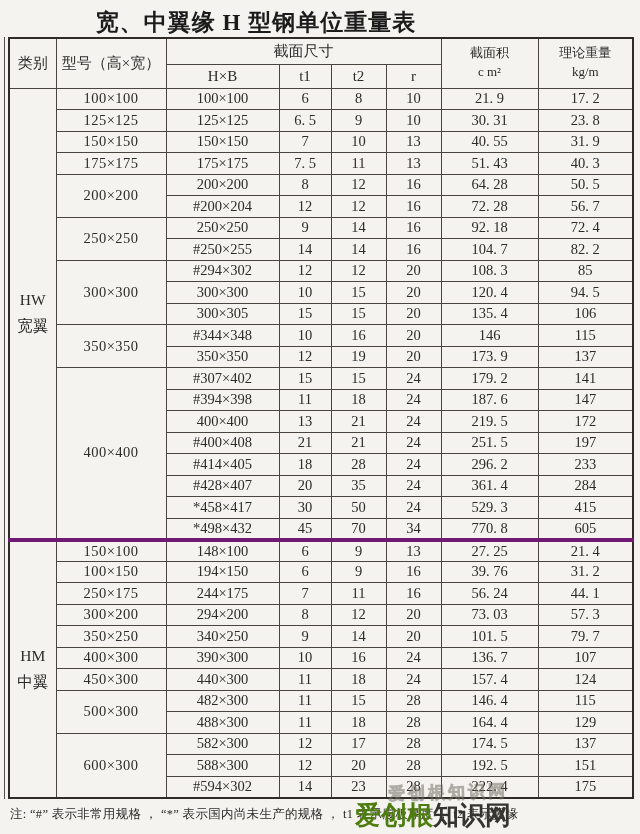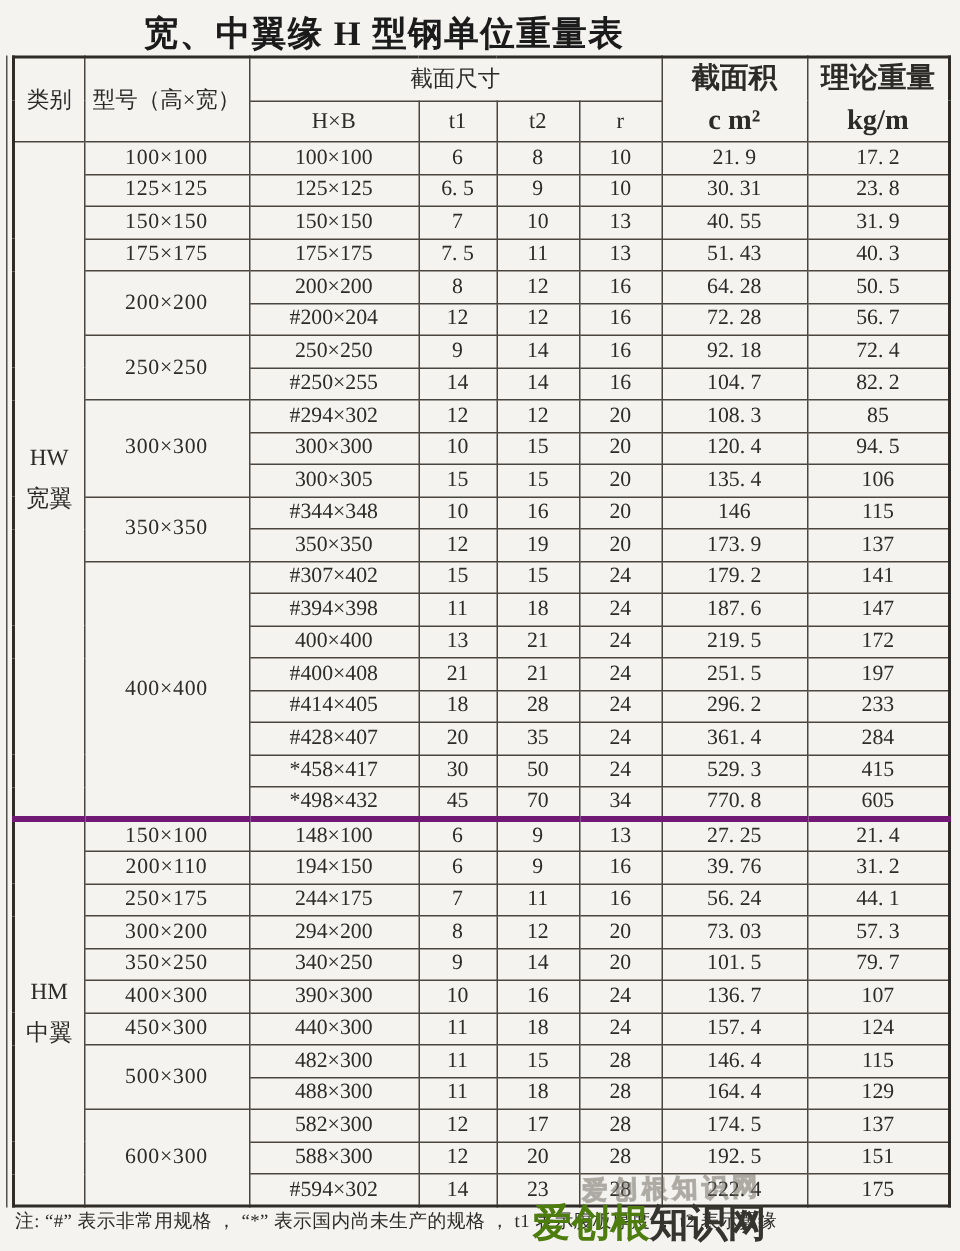--- a/index.html
+++ b/index.html
@@ -41,21 +41,21 @@
     font-weight: normal;
     color: #2d2b28;
     overflow: hidden;
     white-space: nowrap;
   }
   table { border: 2px solid #2f2c27; }
 
   thead th { font-size: 15px; }
   thead tr.h1 th { height: 26px; }
   thead tr.h2 th { height: 24px; }
-  th.two-line { line-height: 1.45; font-size: 19px; font-weight: bold; }
+  th.two-line { line-height: 1.45; font-size: 13px; }
 
   tbody td {
     height: 21.5px;
     font-size: 14.5px;
     padding: 0 2px;
   }
   td.cat-cell {
     font-size: 15.5px;
     line-height: 1.7;
     white-space: normal;
@@ -322,21 +322,21 @@
             <td rowspan="12" class="cat-cell">HM<br>中翼</td>
             <td rowspan="1" class="model-cell">150×100</td>
             <td>148×100</td>
             <td>6</td>
             <td>9</td>
             <td>13</td>
             <td>27. 25</td>
             <td>21. 4</td>
           </tr>
           <tr>
-            <td rowspan="1" class="model-cell">200×110</td>
+            <td rowspan="1" class="model-cell">100×150</td>
             <td>194×150</td>
             <td>6</td>
             <td>9</td>
             <td>16</td>
             <td>39. 76</td>
             <td>31. 2</td>
           </tr>
           <tr>
             <td rowspan="1" class="model-cell">250×175</td>
             <td>244×175</td>

